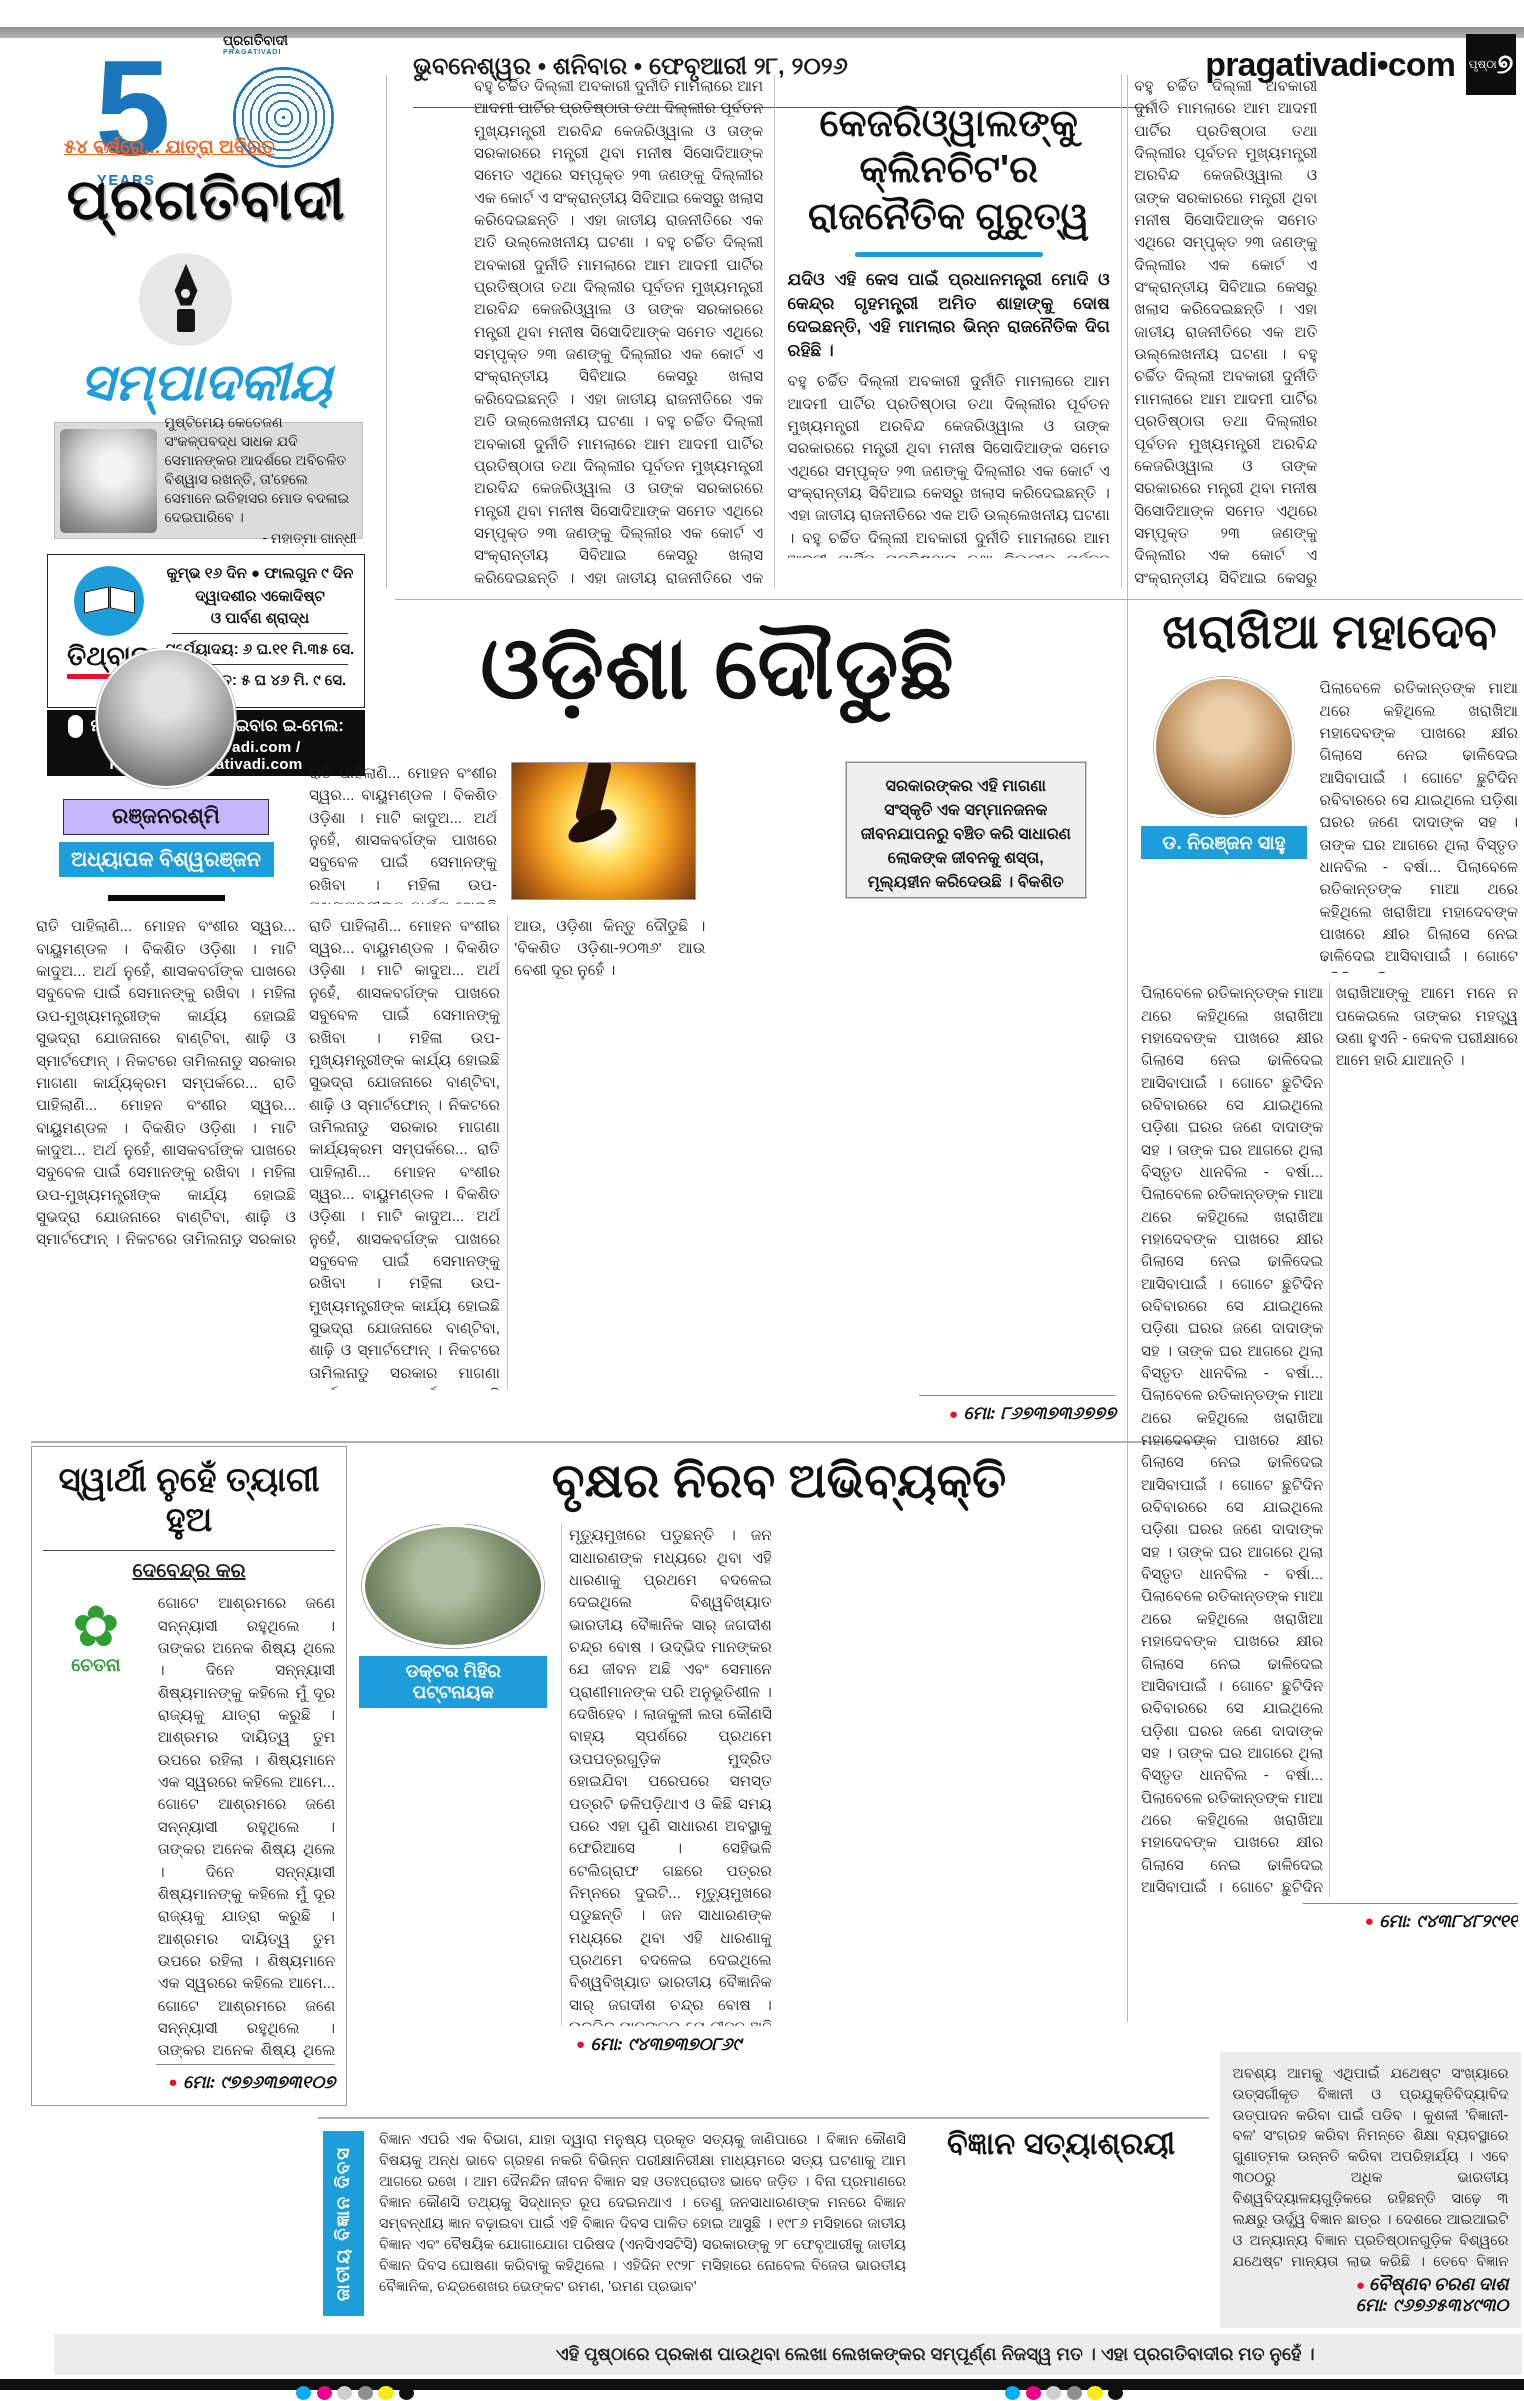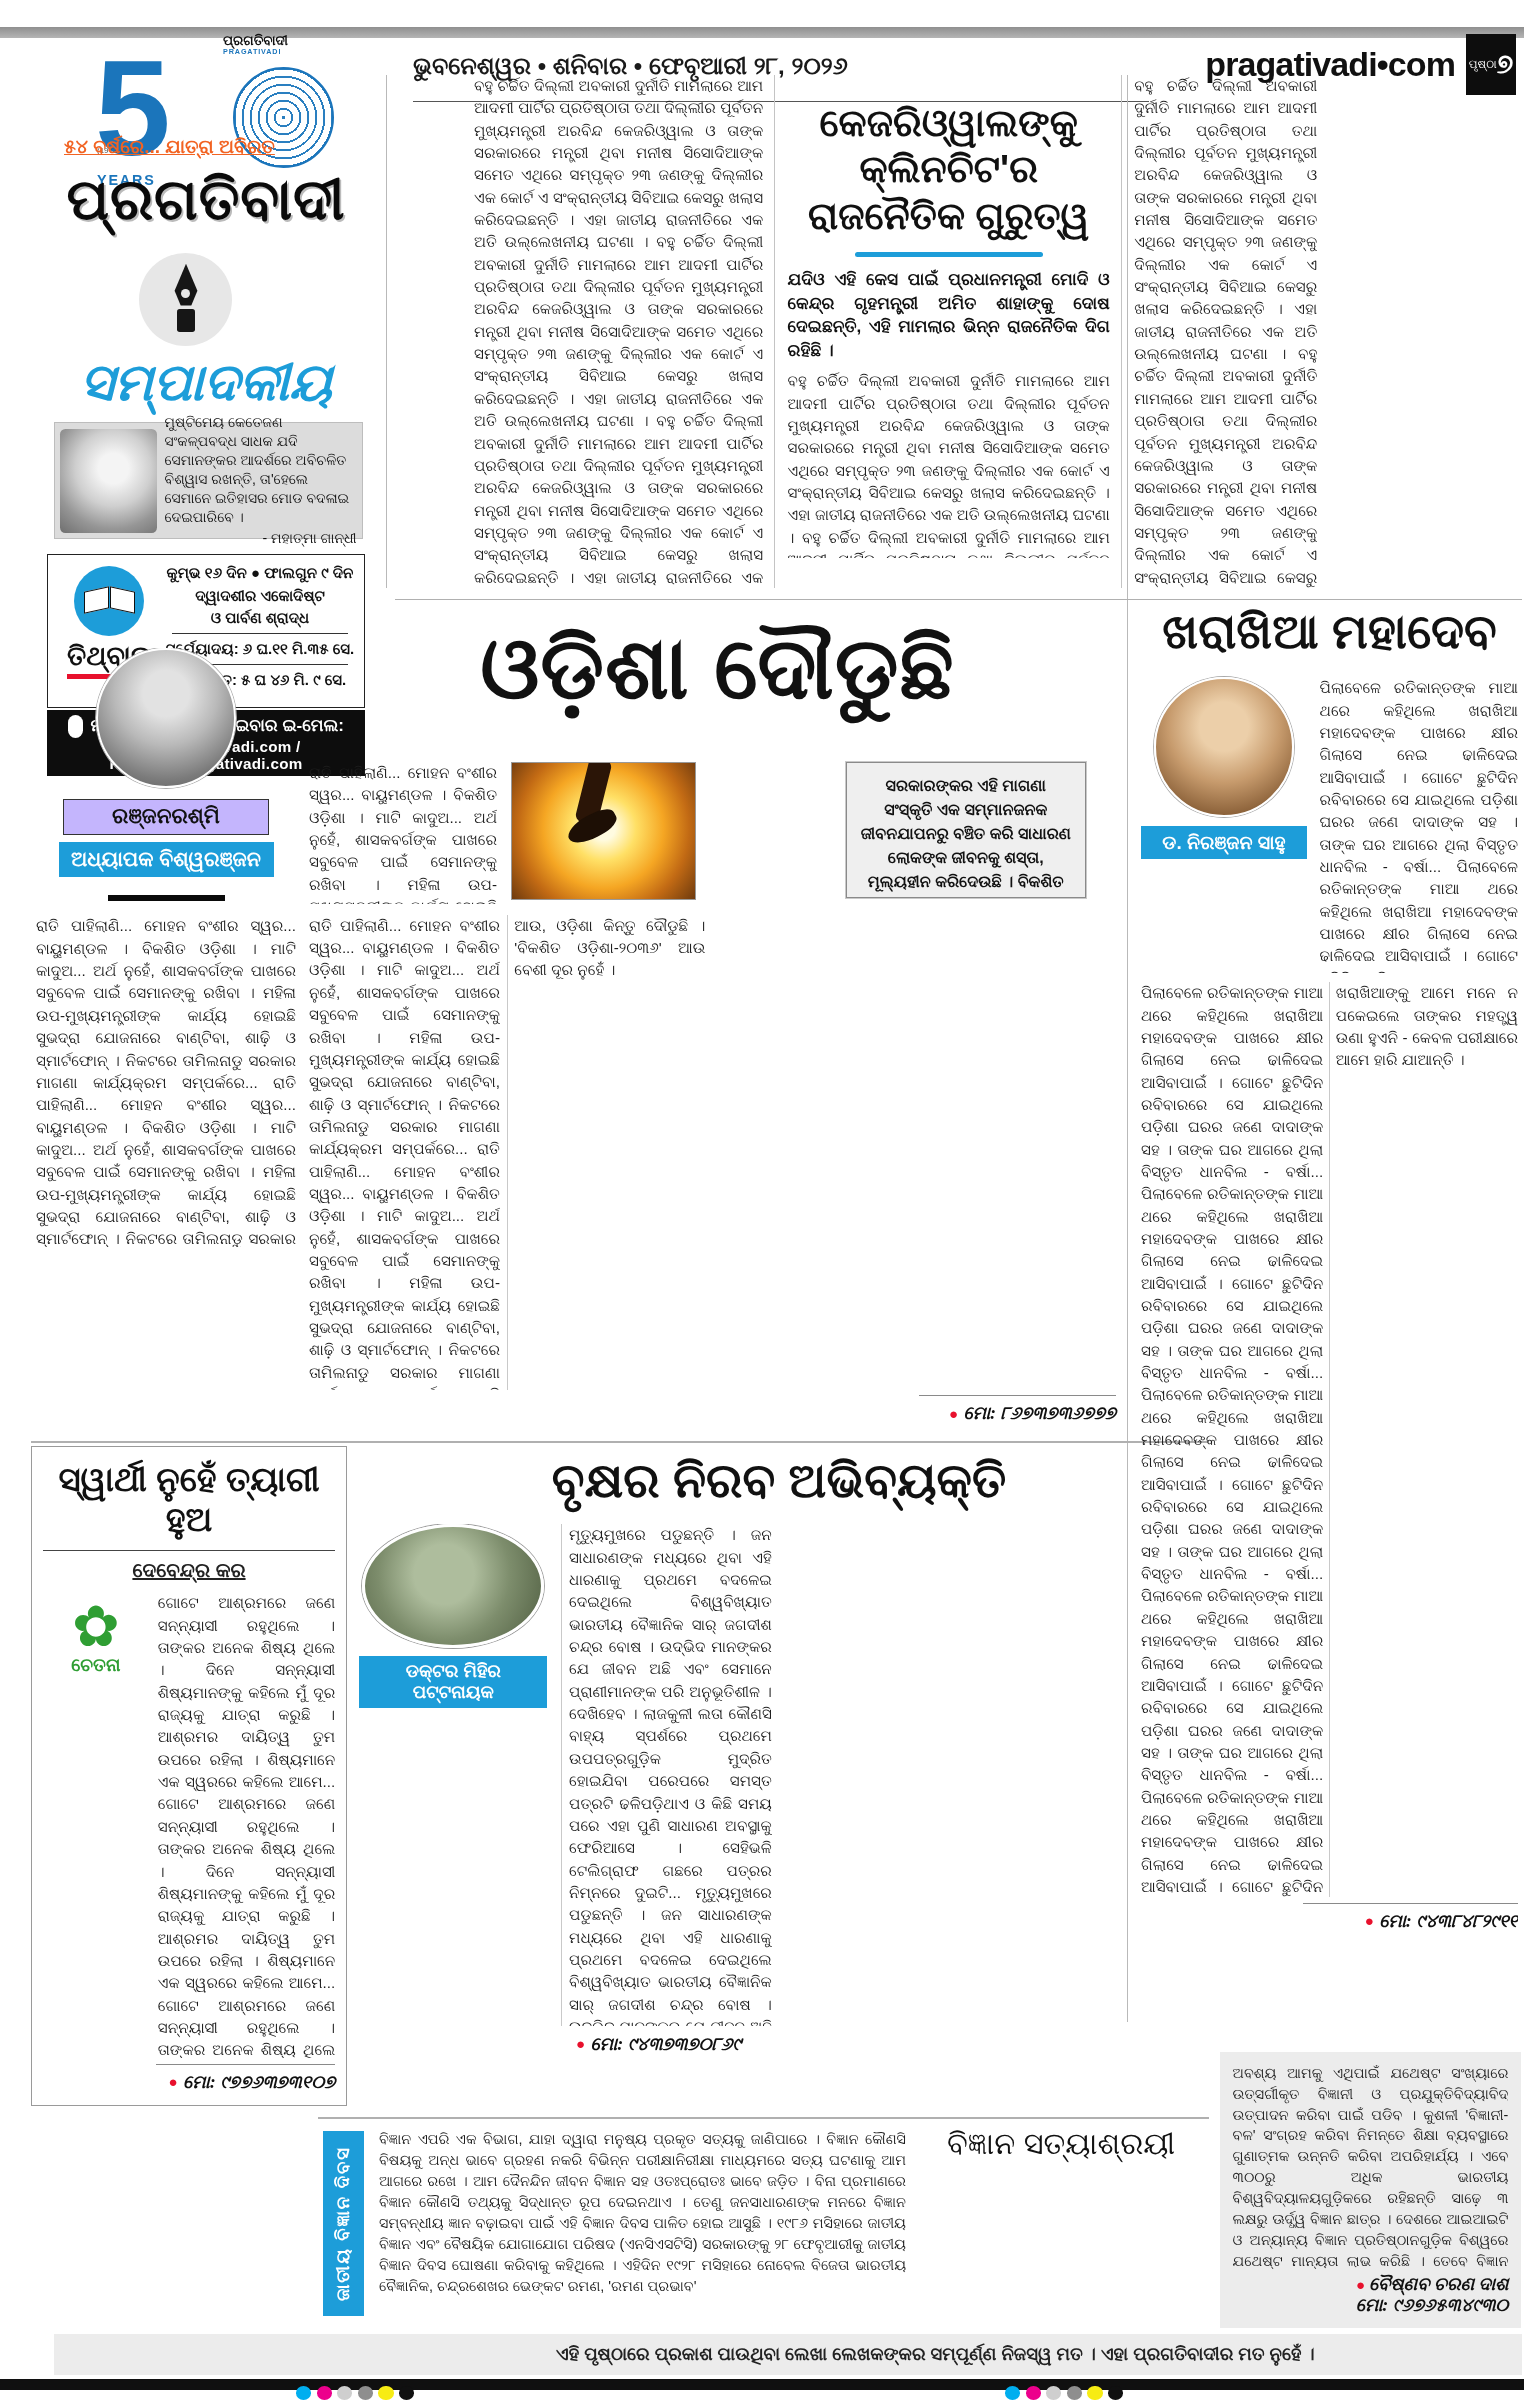--- a/index.html
+++ b/index.html
@@ -8,21 +8,21 @@
   .abs{position:absolute;}
   .vr{position:absolute;width:0.9px;background:#b9b9b9;}
   .hr{position:absolute;height:0.9px;background:#b0b0b0;}
   p{margin:0;}
   .body-txt{font-size:15.2px;line-height:1.47;color:#1c1c1c;text-align:justify;overflow:hidden;}
   .body-sm{font-size:14.4px;line-height:1.45;color:#1c1c1c;text-align:justify;overflow:hidden;}
 
   
   .topstrip{left:0;top:27px;width:1525px;height:10.8px;background:linear-gradient(#8f8f8f,#b5b5b5);}
   .dateline{left:413px;top:52px;width:736px;font-size:24px;font-weight:bold;color:#1a1a1a;
-            border-bottom:1.8px solid #555;padding-bottom:21px;}
+            border-bottom:1.8px solid #555;padding-bottom:27px;}
   .site{right:70px;top:45px;font-size:34px;font-weight:bold;letter-spacing:-0.9px;}
   .pagebox{right:9px;top:34px;width:50px;height:61px;background:#0d0d0d;color:#fff;
            display:flex;flex-direction:row;align-items:center;justify-content:center;line-height:1.05;}
   .pagebox .pw{font-size:11.7px;} .pagebox .pn{font-size:27px;font-weight:bold;}
 
   
   .logo50{left:79px;top:36px;width:341px;height:152px;}
   .l5{position:absolute;left:16px;top:3.6px;font-size:136px;line-height:1;font-weight:bold;color:#1b75bb;}
   .lemblem{position:absolute;left:154px;top:30.5px;width:97px;height:97px;border-radius:50%;
            border:2.7px solid #1b75bb;background:repeating-radial-gradient(circle,#2a7fc0 0 1.8px,#ffffff 1.8px 8px);}
@@ -130,21 +130,21 @@
             background:radial-gradient(circle at 45% 40%,#aebd9d 0 25%,#7d8d6c 55%,#4c5a3e 100%);}
   .bk .bluebox{width:188px;font-size:18px;margin-top:7.2px;}
 
   
   .sci{left:318px;top:2124px;width:890px;height:203px;background:#fff;}
   .sci-strip{position:absolute;left:5.4px;top:7.2px;width:41px;height:185px;background:#1d9dd9;color:#fff;
              display:flex;align-items:center;justify-content:center;font-size:18px;font-weight:bold;
              writing-mode:vertical-rl;transform:rotate(180deg);letter-spacing:1.8px;}
   .sci-p1{position:absolute;left:61px;top:5.4px;width:527px;height:190px;overflow:hidden;}
   .sci-right{position:absolute;left:603px;top:1.8px;width:280px;height:196px;overflow:hidden;}
-  .sci-h{font-size:30.5px;font-weight:normal;text-align:center;margin-bottom:12px;}
+  .sci-h{font-size:30.5px;font-weight:bold;text-align:center;margin-bottom:12px;}
 
   
   .footer{left:54px;top:2334px;width:1468px;height:41px;background:#ececec;display:flex;align-items:center;}
   .footer span{margin-left:502px;font-size:18px;font-weight:bold;color:#222;}
   .printbar{left:0;top:2379px;width:1525px;height:10.8px;background:#101010;}
   .cmyk{position:absolute;top:2386px;display:flex;gap:5.4px;}
   .cmyk i{display:block;width:15.2px;height:13.5px;border-radius:50%;}
   .c-c{background:#00aeef;} .c-m{background:#ec008c;} .c-g1{background:#cfcfcf;} .c-g2{background:#8e8e8e;}
   .c-y{background:#f7ec13;} .c-k{background:#101010;}
 </style>

